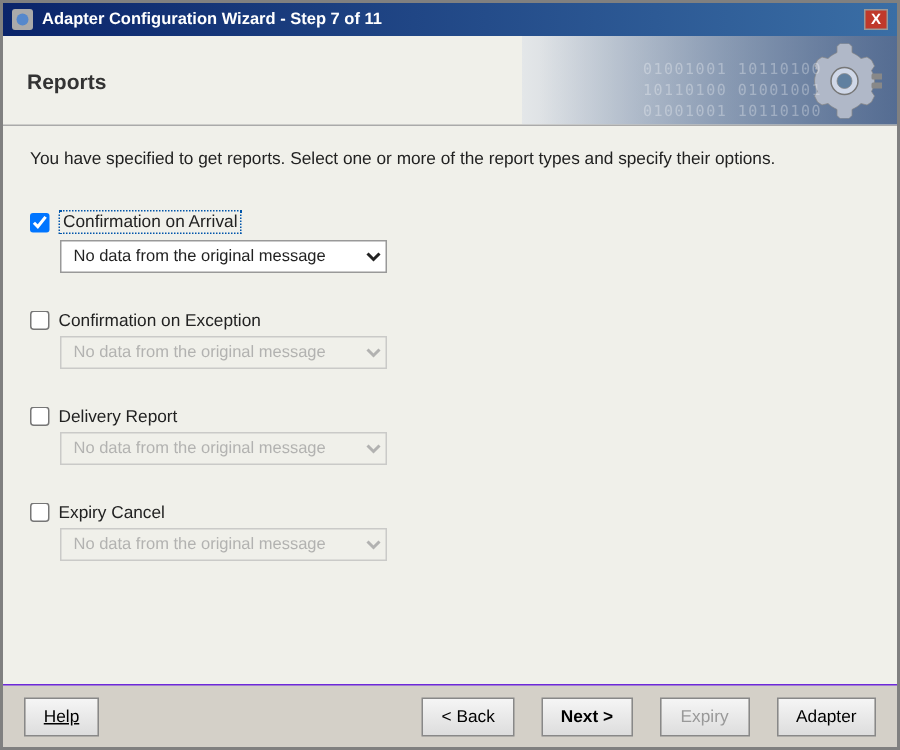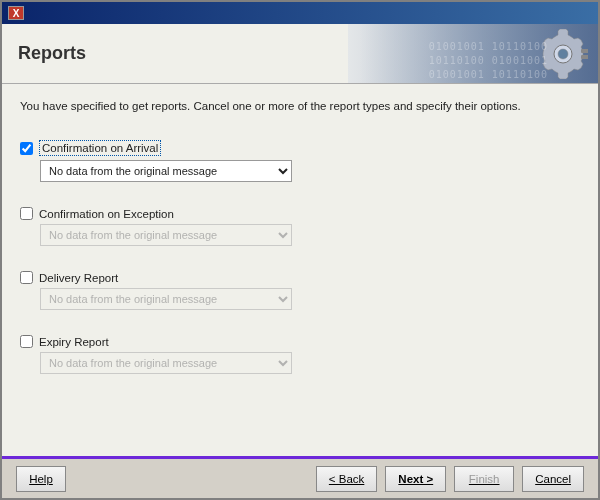--- a/index.html
+++ b/index.html
@@ -104,21 +104,21 @@
       font-size: 10px;
       color: rgba(255,255,255,0.3);
       letter-spacing: 1px;
       line-height: 1.4;
       text-align: left;
       padding-top: 16px;
       font-family: monospace;
     }
 
     .header-title {
-      font-size: 18px;
+      font-size: 14px;
       font-weight: bold;
       color: #333;
       z-index: 1;
     }
 
     
     .body {
       padding: 14px 18px;
       flex: 1;
       background: #f0f0ea;
@@ -158,56 +158,55 @@
     .checkbox-label.active {
       border: 1px dotted #0055aa;
       padding: 1px 2px;
     }
 
     .dropdown-row {
       margin-left: 20px;
     }
 
     .dropdown-row select {
-      width: 252px;
+      width: 218px;
       height: 22px;
       font-size: 11px;
       background: white;
       border: 1px solid #999;
       color: #222;
       padding: 1px 4px;
     }
 
     .dropdown-row select:disabled {
       background: #f0f0ea;
       color: #999;
       border-color: #bbb;
     }
 
     
     .footer {
       display: flex;
       align-items: center;
       justify-content: space-between;
       padding: 8px 14px;
-      border-top: 3px solid #6d28d9;
+      border-top: 1px solid #6d28d9;
       background: #d4d0c8;
       height: 42px;
       flex-shrink: 0;
     }
 
     .footer-left {
       display: flex;
       gap: 6px;
     }
 
     .footer-right {
       display: flex;
-      gap: 8px;
-      text-decoration: underline;
+      gap: 18px;
     }
 
     .btn {
       height: 26px;
       padding: 0 12px;
       font-size: 11.5px;
       font-family: Tahoma, Arial, sans-serif;
       border: 1px solid #888;
       background: linear-gradient(to bottom, #f5f5f5, #ddd);
       cursor: pointer;
@@ -240,20 +239,28 @@
       width: 50px;
       height: 50px;
     }
   </style>
 </head>
 <body>
 
 <div class="window">
 
   <div class="title-bar">
+    <div class="title-bar-left">
+      <div class="title-bar-icon">
+        <svg width="10" height="10" viewBox="0 0 10 10">
+          <circle cx="5" cy="5" r="4" fill="#5588cc"></circle>
+        </svg>
+      </div>
+      <span>Adapter Configuration Wizard - Step 7 of 11</span>
+    </div>
     <div class="title-bar-close">X</div>
   </div>
 
   <div class="content">
 
     <div class="header-banner">
       <span class="header-title">Reports</span>
       <div class="header-banner-bg">
         <div class="banner-text-bg">
           01001001 10110100<br>
@@ -271,21 +278,21 @@
           </g>
 
           <rect x="43" y="20" width="8" height="4" rx="1" fill="#888"></rect>
           <rect x="43" y="26" width="8" height="4" rx="1" fill="#888"></rect>
           <rect x="51" y="18" width="3" height="14" rx="1" fill="#666"></rect>
         </svg>
       </div>
     </div>
 
     <div class="body">
-      <p class="description">You have specified to get reports.  Cancel one or more of the report types and specify their options.</p>
+      <p class="description">You have specified to get reports.  Select one or more of the report types and specify their options.</p>
 
       <div id="reports-container">
           <div class="report-group">
             <div class="checkbox-row">
               <input type="checkbox" checked="" style="">
               <span class="checkbox-label active">Confirmation on Arrival</span>
             </div>
             <div class="dropdown-row"><select><option>No data from the original message</option><option>All data from the original message</option><option>Selected data from the original message</option></select></div>
           </div>
           <div class="report-group">
@@ -298,35 +305,35 @@
           <div class="report-group">
             <div class="checkbox-row">
               <input type="checkbox" style="">
               <span class="checkbox-label">Delivery Report</span>
             </div>
             <div class="dropdown-row"><select disabled=""><option>No data from the original message</option><option>All data from the original message</option><option>Selected data from the original message</option></select></div>
           </div>
           <div class="report-group">
             <div class="checkbox-row">
               <input type="checkbox" style="">
-              <span class="checkbox-label">Expiry Report</span>
+              <span class="checkbox-label">Expiry Cancel</span>
             </div>
             <div class="dropdown-row"><select disabled=""><option>No data from the original message</option><option>All data from the original message</option><option>Selected data from the original message</option></select></div>
           </div>
         </div>
     </div>
 
   </div>
 
   <div class="footer">
     <div class="footer-left">
       <button class="btn help">
         <span class="btn-underline">Help</span>
       </button>
     </div>
     <div class="footer-right">
       <button class="btn">&lt; Back</button>
       <button class="btn primary">Next &gt;</button>
-      <button class="btn" disabled="">Finish</button>
-      <button class="btn">Cancel</button>
+      <button class="btn" disabled="">Expiry</button>
+      <button class="btn">Adapter</button>
     </div>
   </div>
 </div>
 
 </body></html>

